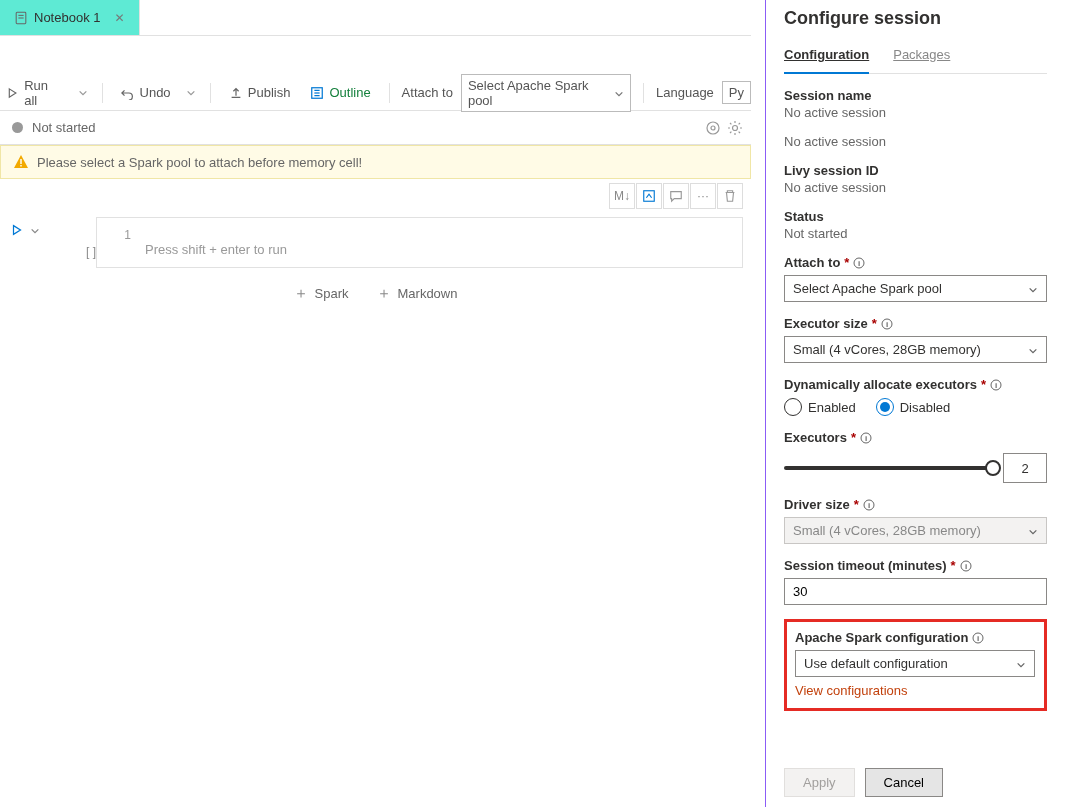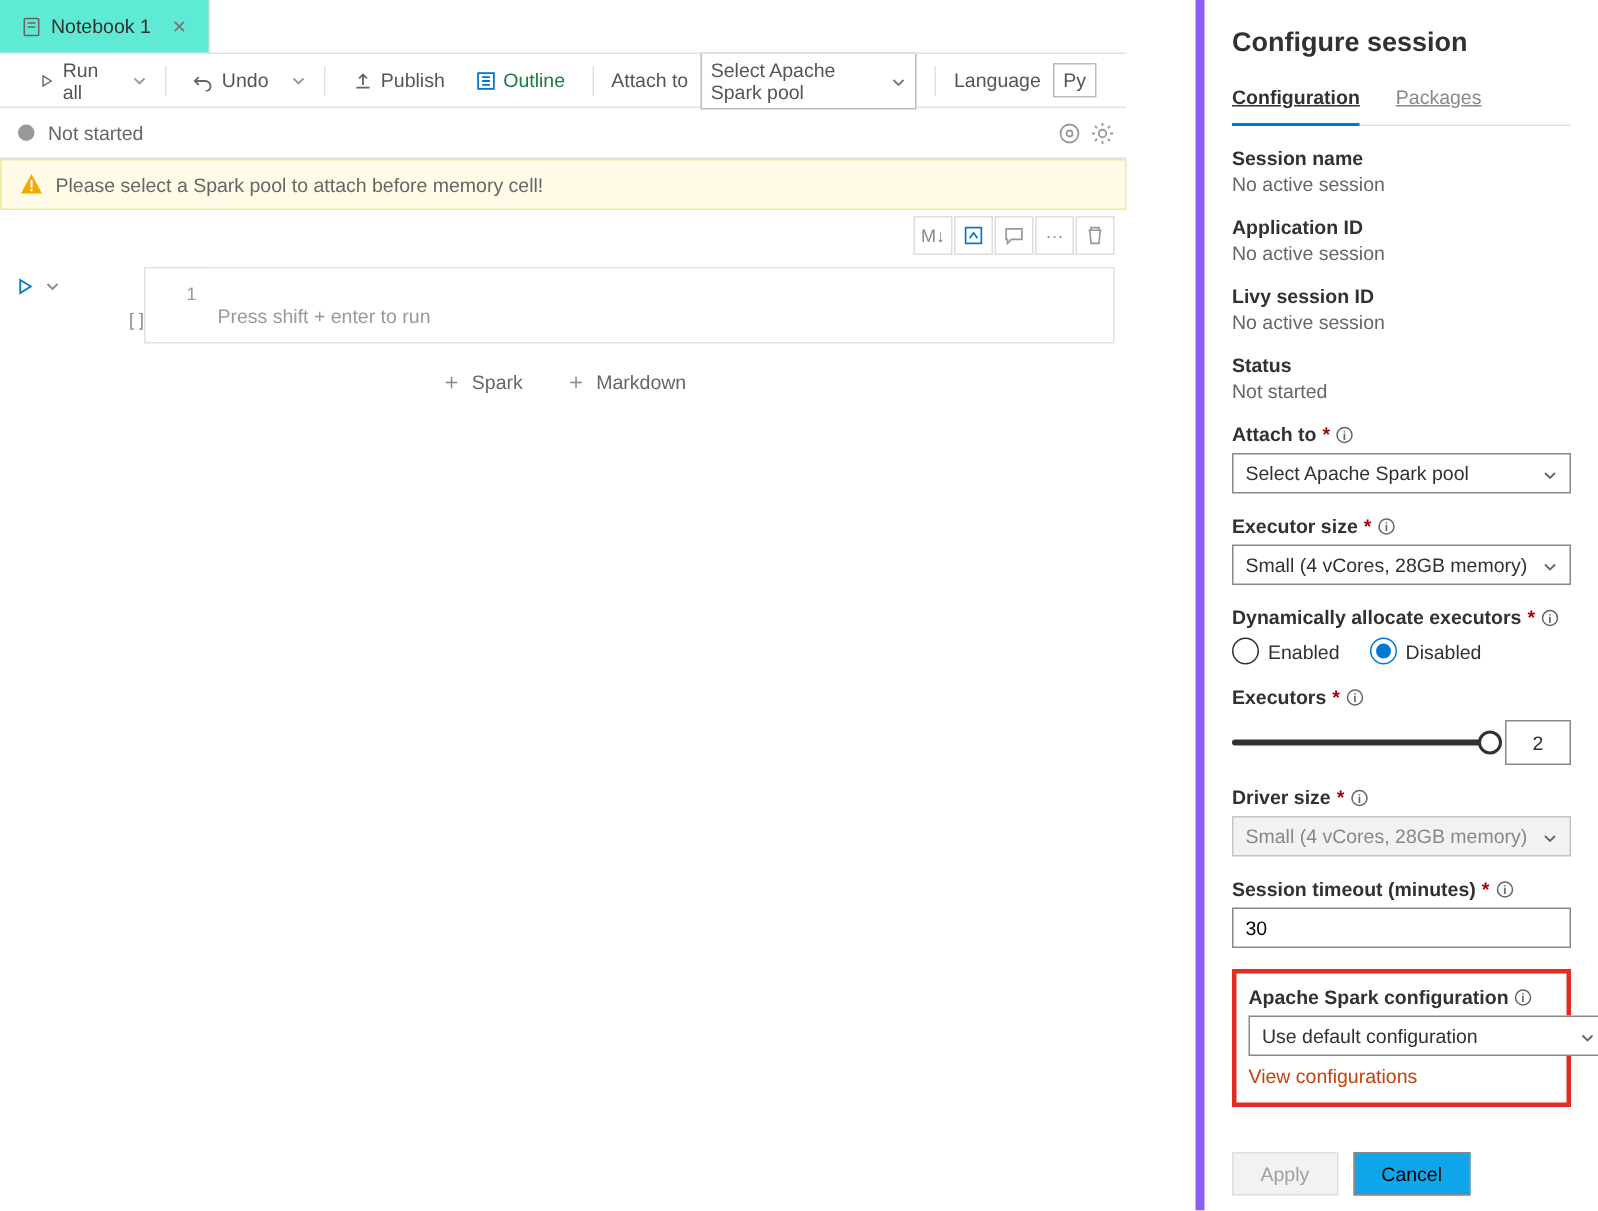--- a/index.html
+++ b/index.html
@@ -9,21 +9,21 @@
 .left-panel { position:absolute; left:0; top:0; right:314px; bottom:0; }
 
 
 .tab-bar { height:36px; display:flex; align-items:stretch; border-bottom:1px solid #e1e1e1; position:relative; }
 .tab { display:flex; align-items:center; gap:6px; padding:0 14px; border-right:1px solid #e1e1e1; background:#5eead4; font-size:13px; color:#323130; position:relative; }
 .tab::before { content:""; position:absolute; top:0; left:0; right:0; height:2px; background:#0078d4; display:none; }
 .tab .close { color:#777; font-size:12px; margin-left:8px; cursor:pointer; }
 .tab-icon { width:14px; height:14px; display:inline-flex; align-items:center; justify-content:center; color:#666; }
 
 
-.toolbar { height:36px; display:flex; align-items:center; gap:8px; padding:0 20px; border-bottom:1px solid #e1e1e1; font-size:13px; color:#555; }
+.toolbar { height:36px; display:flex; align-items:center; gap:8px; padding:0 0; border-bottom:1px solid #e1e1e1; font-size:13px; color:#555;margin-top:39px; }
 .tb-btn { display:inline-flex; align-items:center; gap:5px; padding:5px 6px; border-radius:2px; cursor:pointer; }
 .tb-btn svg, .tb-btn .glyph { width:14px; height:14px; display:inline-block; color:#666; }
 .split-caret { width:14px; display:inline-flex; justify-content:center; color:#999; cursor:pointer; }
 .sep { width:1px; height:20px; background:#e1e1e1; margin:0 4px; }
 .toolbar-label { color:#555; white-space:nowrap; }
 .select-box { display:inline-flex; align-items:center; border:1px solid #bbb; padding:3px 6px; gap:6px; color:#555; cursor:pointer; background:#fff; }
 .select-box .caret { color:#777; }
 .lang-box { border:1px solid #bbb; padding:3px 6px; color:#555; display:inline-flex; align-items:center; }
 
 
@@ -51,21 +51,21 @@
 .cell-editor .ln { width:44px; text-align:right; padding:10px 10px 0 0; color:#999; font-size:12px; }
 .cell-editor input { flex:1; border:none; outline:none; padding:24px 8px 10px 4px; font-size:13px; color:#444; }
 .cell-editor input::placeholder { color:#999; }
 
 
 .add-row { display:flex; justify-content:center; gap:28px; padding:16px 0; color:#666; font-size:13px; }
 .add-row .add-btn { display:inline-flex; align-items:center; gap:6px; cursor:pointer; }
 .add-row .plus { font-size:15px; color:#888; }
 
 
-.right-panel { position:absolute; right:0; top:0; width:268px; bottom:0; background:#fff; border-left:6px solid #8b5cf6; padding:14px 18px 0 18px; overflow:auto; }
+.right-panel { position:absolute; right:0; top:0; width:300px; bottom:0; background:#fff; border-left:1px solid #8b5cf6; padding:4px 18px 0 18px; overflow:auto; }
 .panel-title { font-size:18px; font-weight:600; margin:4px 0 12px; }
 .tabs2 { display:flex; gap:24px; border-bottom:1px solid #e1e1e1; margin-bottom:14px; }
 .tabs2 span { padding:6px 0 10px; cursor:pointer; color:#888; font-size:13px;text-decoration:underline; }
 .tabs2 span.active { color:#323130; font-weight:600; border-bottom:2px solid #0078d4; margin-bottom:-1px; }
 .field { margin-bottom:14px; font-size:13px; }
 .field .lbl { font-weight:600; display:flex; align-items:center; gap:4px; }
 .field .lbl .req { color:#a80000; }
 .field .lbl svg { width:12px; height:12px; color:#666; }
 .field .val { color:#666; margin-top:2px; }
 .sel { width:100%; border:1px solid #8a8886; padding:5px 8px; display:flex; align-items:center; justify-content:space-between; cursor:pointer; background:#fff; color:#323130; margin-top:5px; font-size:13px; }
@@ -80,21 +80,21 @@
 .slider-wrap { display:flex; align-items:center; gap:10px; margin-top:8px; }
 .slider-track { flex:1; height:4px; background:#323130; border-radius:2px; position:relative; }
 .slider-thumb { position:absolute; right:-8px; top:50%; transform:translateY(-50%); width:16px; height:16px; border:2px solid #323130; background:#fff; border-radius:50%; }
 .count-box { width:44px; height:30px; border:1px solid #8a8886; display:flex; align-items:center; justify-content:center; }
 .txt-input { width:100%; border:1px solid #8a8886; padding:5px 8px; font-size:13px; margin-top:5px; outline:none; }
 .link { color:#c2410c; cursor:pointer; font-size:13px; display:inline-block; margin-top:6px; }
 .hl { border:3px solid #e52b24; padding:8px 8px 10px 8px; margin-top:6px; }
 
 
 .panel-footer { position:absolute; bottom:10px; left:18px; right:18px; display:flex; gap:10px; }
-.btn { padding:6px 18px; border:1px solid #8a8886; background:#0ea5e9; cursor:pointer; font-size:13px; }
+.btn { padding:6px 18px; border:1px solid #8a8886; background:#e5e5e5; cursor:pointer; font-size:13px; }
 .btn.disabled { background:#f3f2f1; color:#a19f9d; border-color:#e1dfdd; cursor:default; }
 
 svg { display:inline-block; vertical-align:middle; }
 </style>
 </head>
 <body>
 
 <div class="left-panel">
 
   <div class="tab-bar">
@@ -254,21 +254,20 @@
     <span class="active">Configuration</span>
     <span>Packages</span>
   </div>
 
   <div class="field">
     <div class="lbl">Session name</div>
     <div class="val">No active session</div>
   </div>
 
   <div class="field">
-    <div class="lbl">Application ID</div>
     <div class="val">No active session</div>
   </div>
 
   <div class="field">
     <div class="lbl">Livy session ID</div>
     <div class="val">No active session</div>
   </div>
 
   <div class="field">
     <div class="lbl">Status</div>

